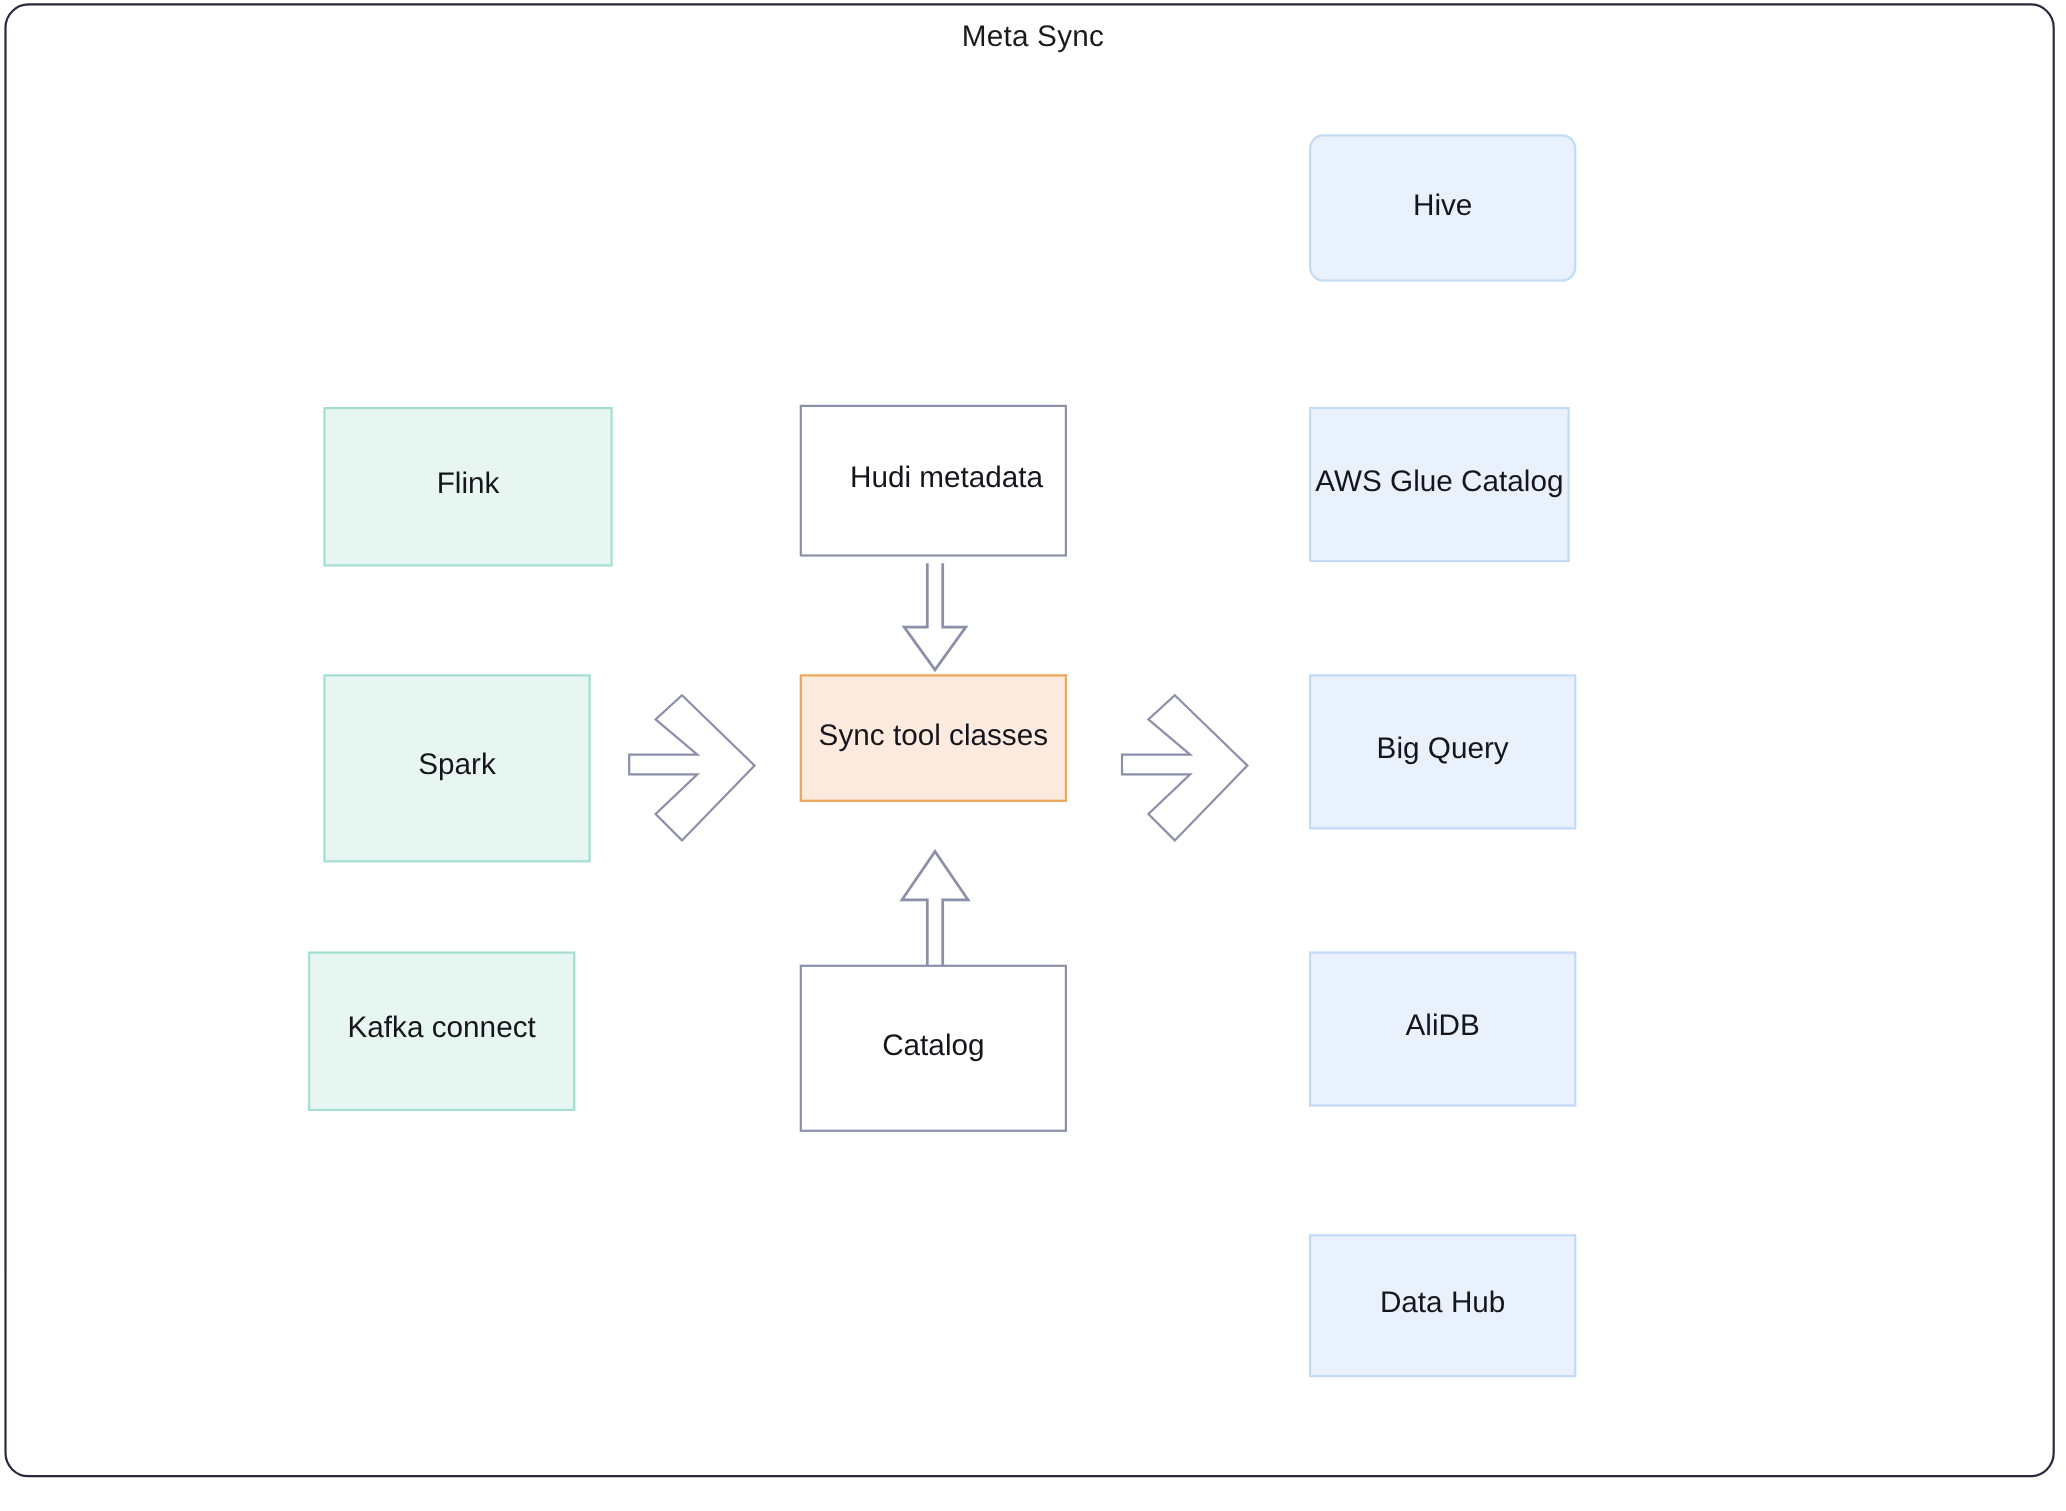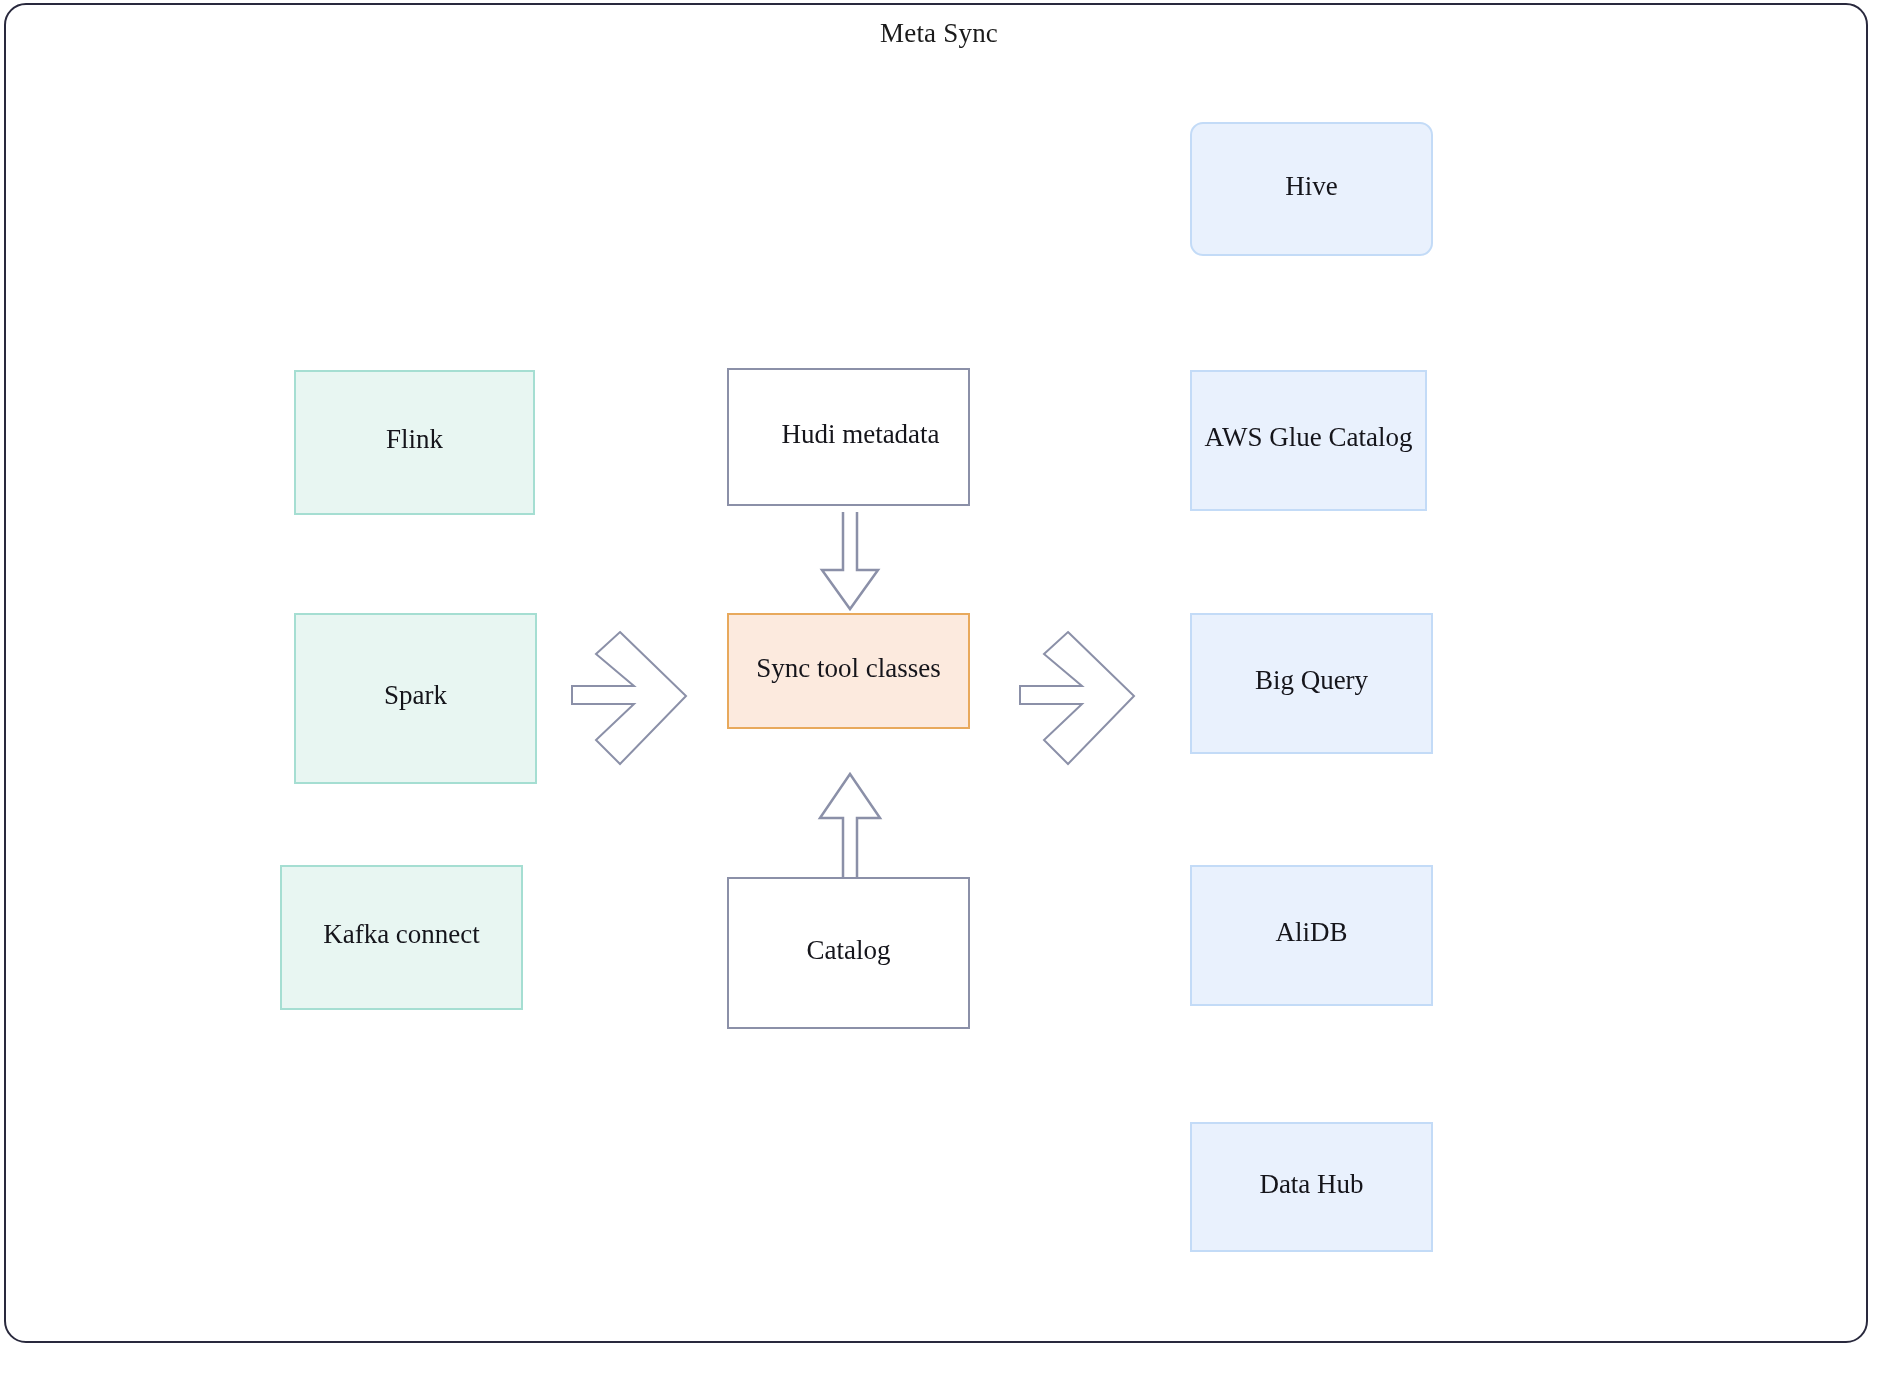--- a/index.html
+++ b/index.html
@@ -9,21 +9,20 @@
   }
   body {
     font-family: "Liberation Sans", sans-serif;
   }
   #canvas {
     position: relative;
     width: 1878px;
     height: 1374px;
     background: #ffffff;
     overflow: hidden;
-    font-family: Liberation Serif, serif;
   }
   #frame {
     position: absolute;
     left: 4px;
     top: 3px;
     width: 1864px;
     height: 1340px;
     border: 2px solid #29293d;
     border-radius: 22px;
     box-sizing: border-box;
@@ -90,21 +89,21 @@
 </style>
 </head>
 <body>
 
 <div id="canvas">
 
   <div id="frame"></div>
 
   <div id="diagram-title">Meta Sync</div>
 
-  <div class="node source" style="left:294px; top:370px; width:241px; height:145px;">
+  <div class="node source" style="left:294px; top:370px; width:263px; height:145px;">
     <span class="node-label">Flink</span>
   </div>
 
   <div class="node source" style="left:294px; top:613px; width:243px; height:171px;">
     <span class="node-label">Spark</span>
   </div>
 
   <div class="node source" style="left:280px; top:865px; width:243px; height:145px;">
     <span class="node-label">Kafka connect</span>
   </div>

